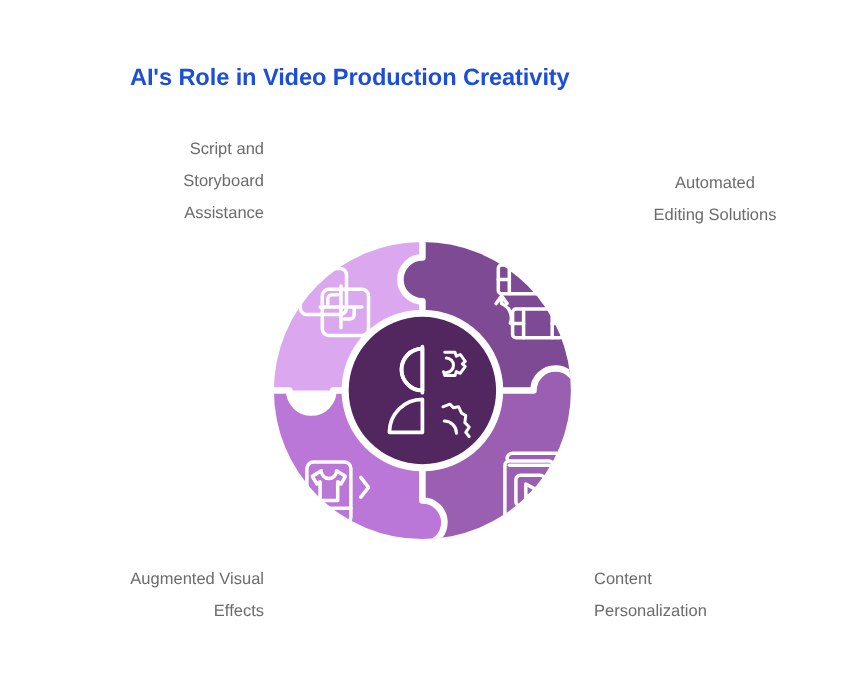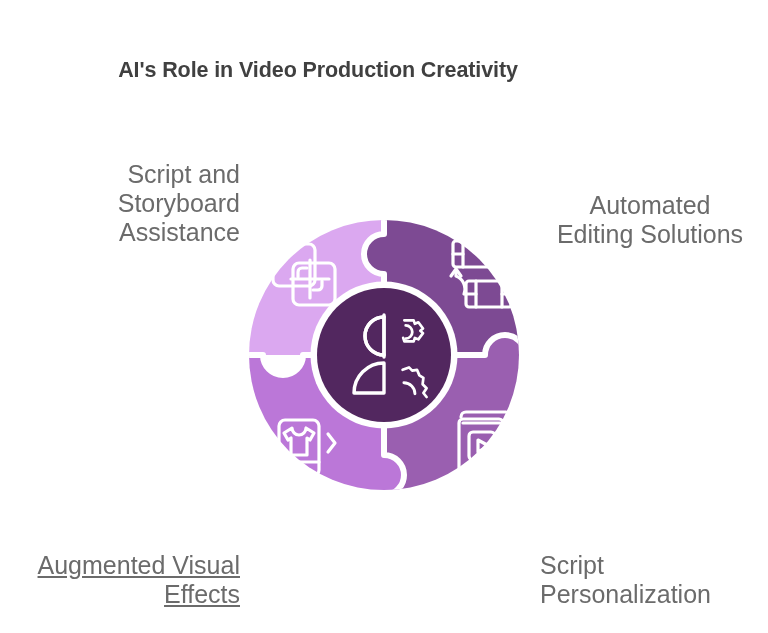--- a/index.html
+++ b/index.html
@@ -18,51 +18,49 @@
   }
 
   #page-title {
     position: absolute;
     left: 0;
     top: 58px;
     width: 636px;
     text-align: center;
     font-size: 21.5px;
     font-weight: bold;
-    color: #404040;
+    color: #1d4ed8;
     letter-spacing: -0.1px;
   }
 
   .quad-label {
     position: absolute;
-    font-size: 25px;
+    font-size: 15px;
     line-height: 29px;
     color: #6b6b6b;
     font-weight: 400;
     white-space: pre-line;
-    margin-top: 39px;
   }
   #label-script {
     left: 28px;
     top: 121px;
     width: 212px;
     text-align: right;
   }
   #label-automated {
     left: 540px;
     top: 152px;
     width: 220px;
     text-align: center;
   }
   #label-augmented {
     left: 20px;
     top: 512px;
     width: 220px;
     text-align: right;
-    text-decoration: underline;
   }
   #label-content {
     left: 540px;
     top: 512px;
     width: 225px;
     text-align: left;
   }
 
   #puzzle-wheel {
     position: absolute;
@@ -83,21 +81,21 @@
 <div class="quad-label" id="label-script">Script and
 Storyboard
 Assistance</div>
 
 <div class="quad-label" id="label-automated">Automated
 Editing Solutions</div>
 
 <div class="quad-label" id="label-augmented">Augmented Visual
 Effects</div>
 
-<div class="quad-label" id="label-content">Script
+<div class="quad-label" id="label-content">Content
 Personalization</div>
 
 <div id="puzzle-wheel">
 <svg width="768" height="633" viewBox="0 0 768 633" xmlns="http://www.w3.org/2000/svg">
   <defs>
 
     <clipPath id="clip-circle">
       <circle cx="384" cy="355" r="135"></circle>
     </clipPath>
   </defs>

